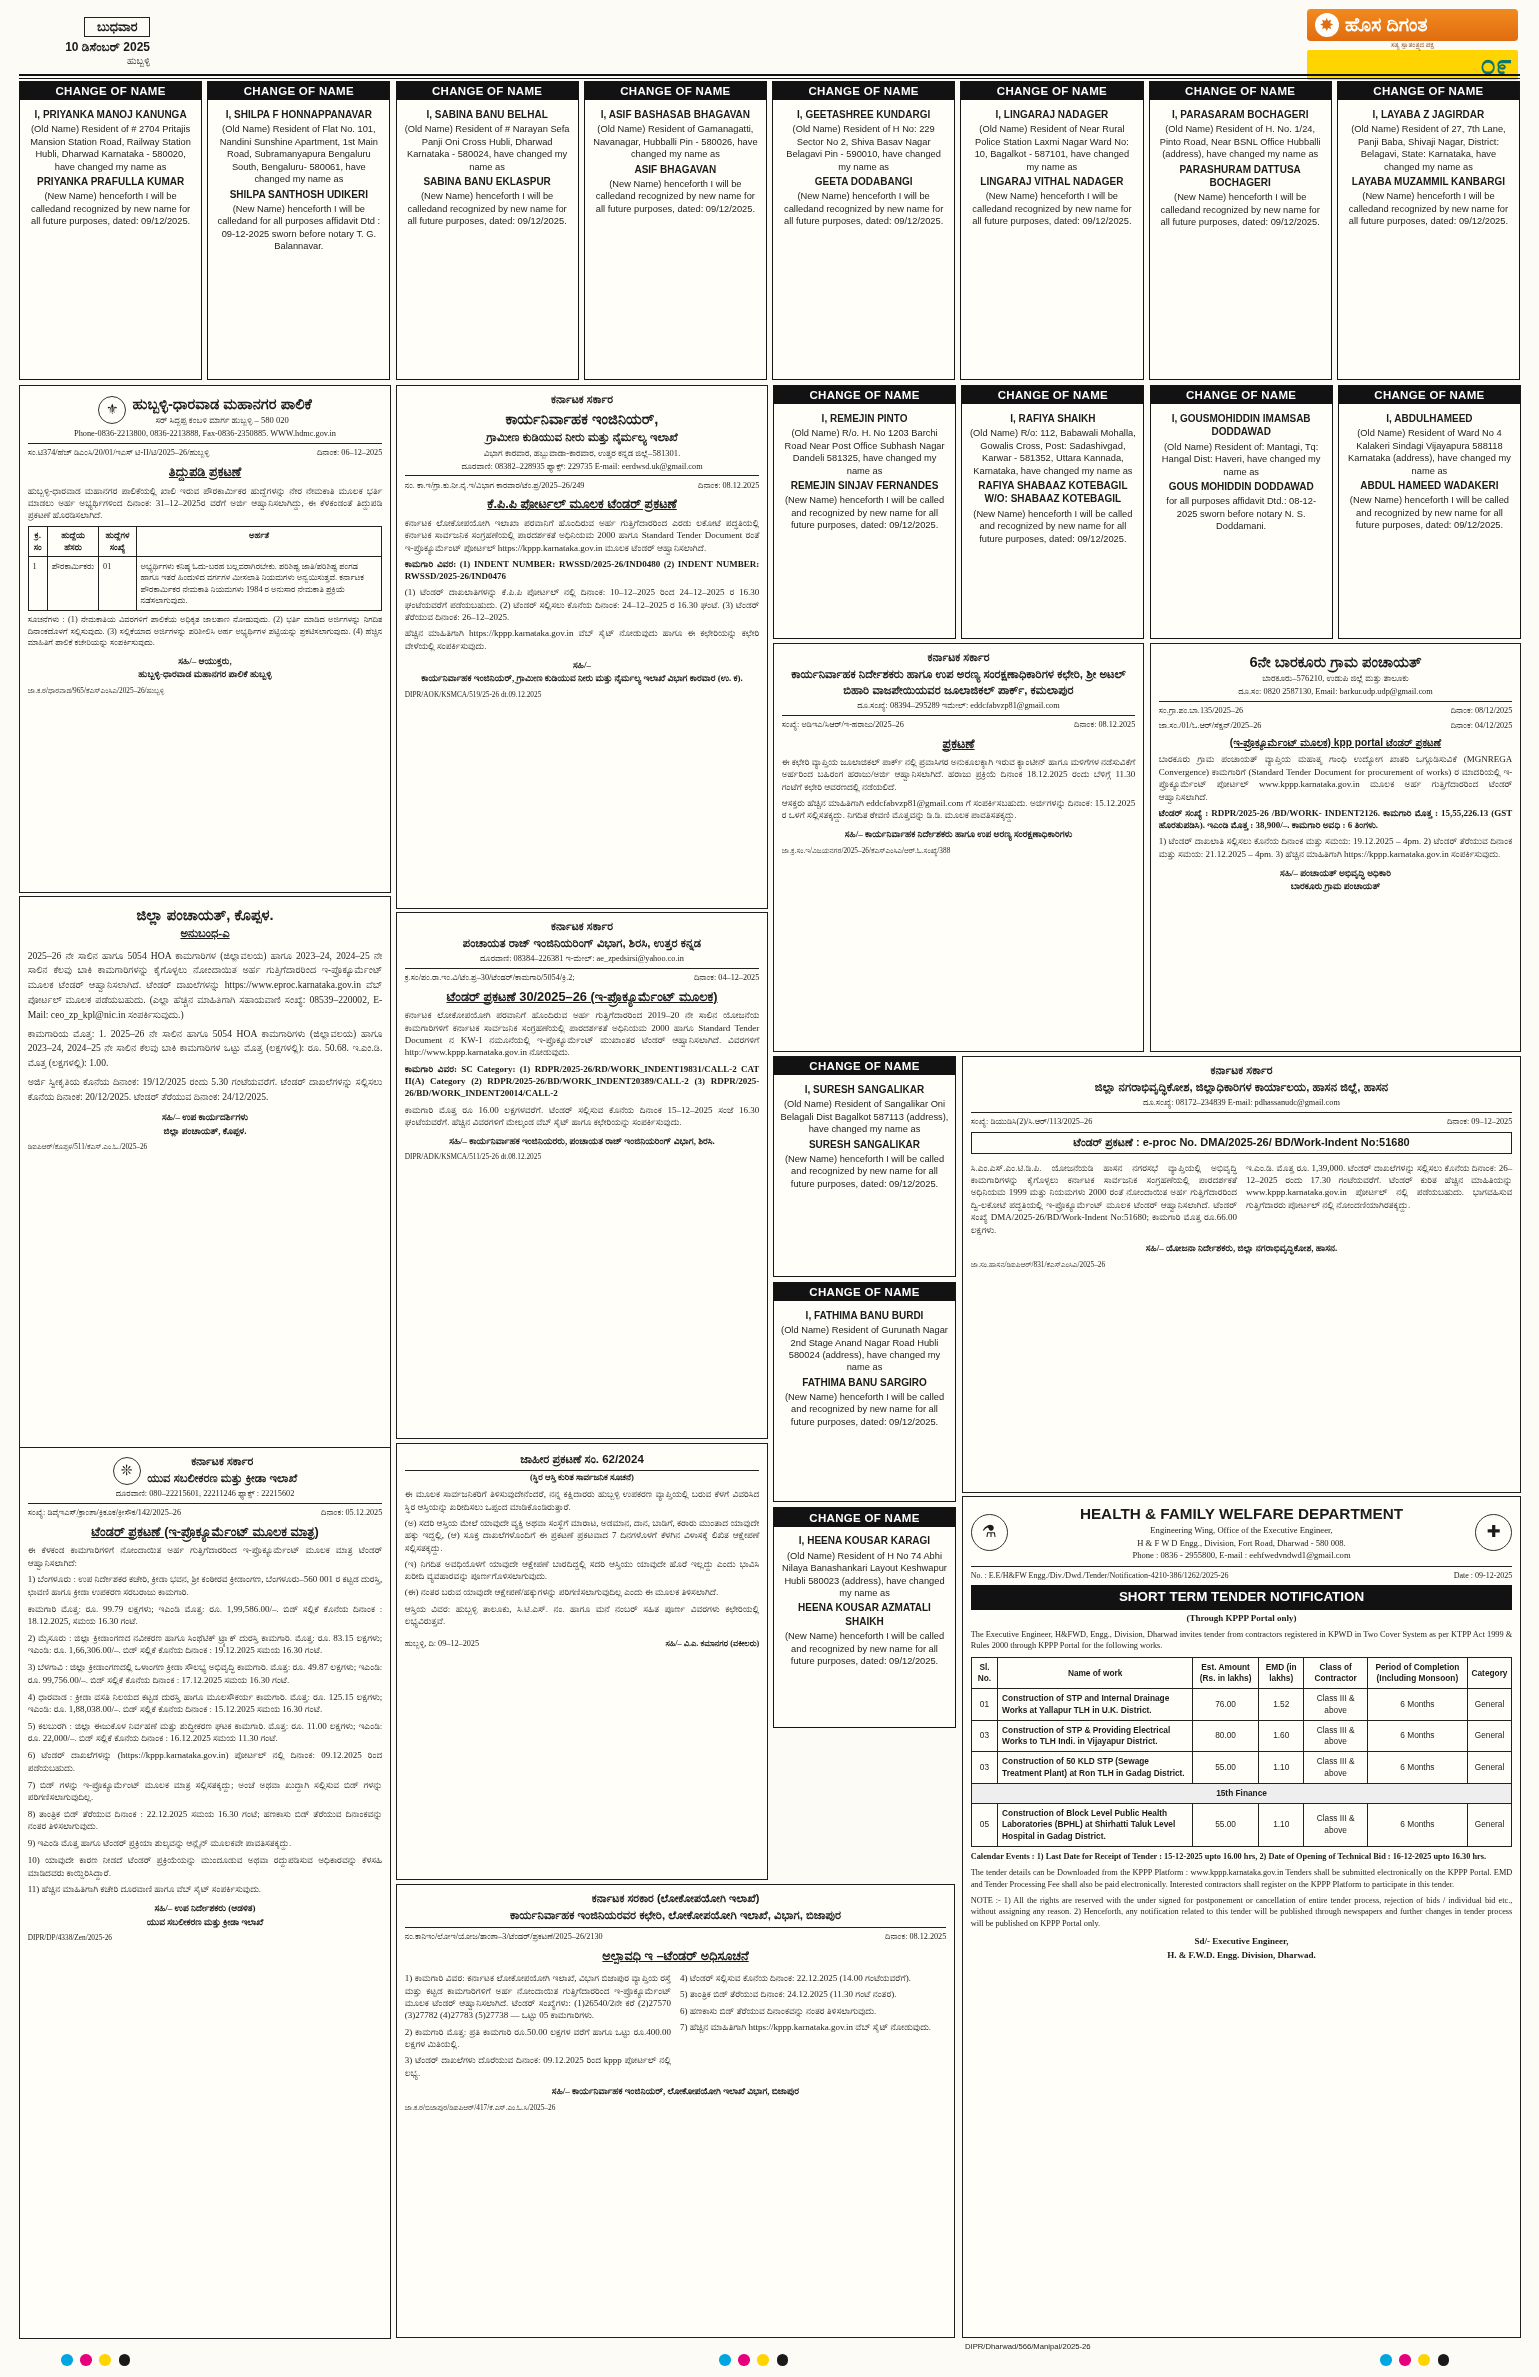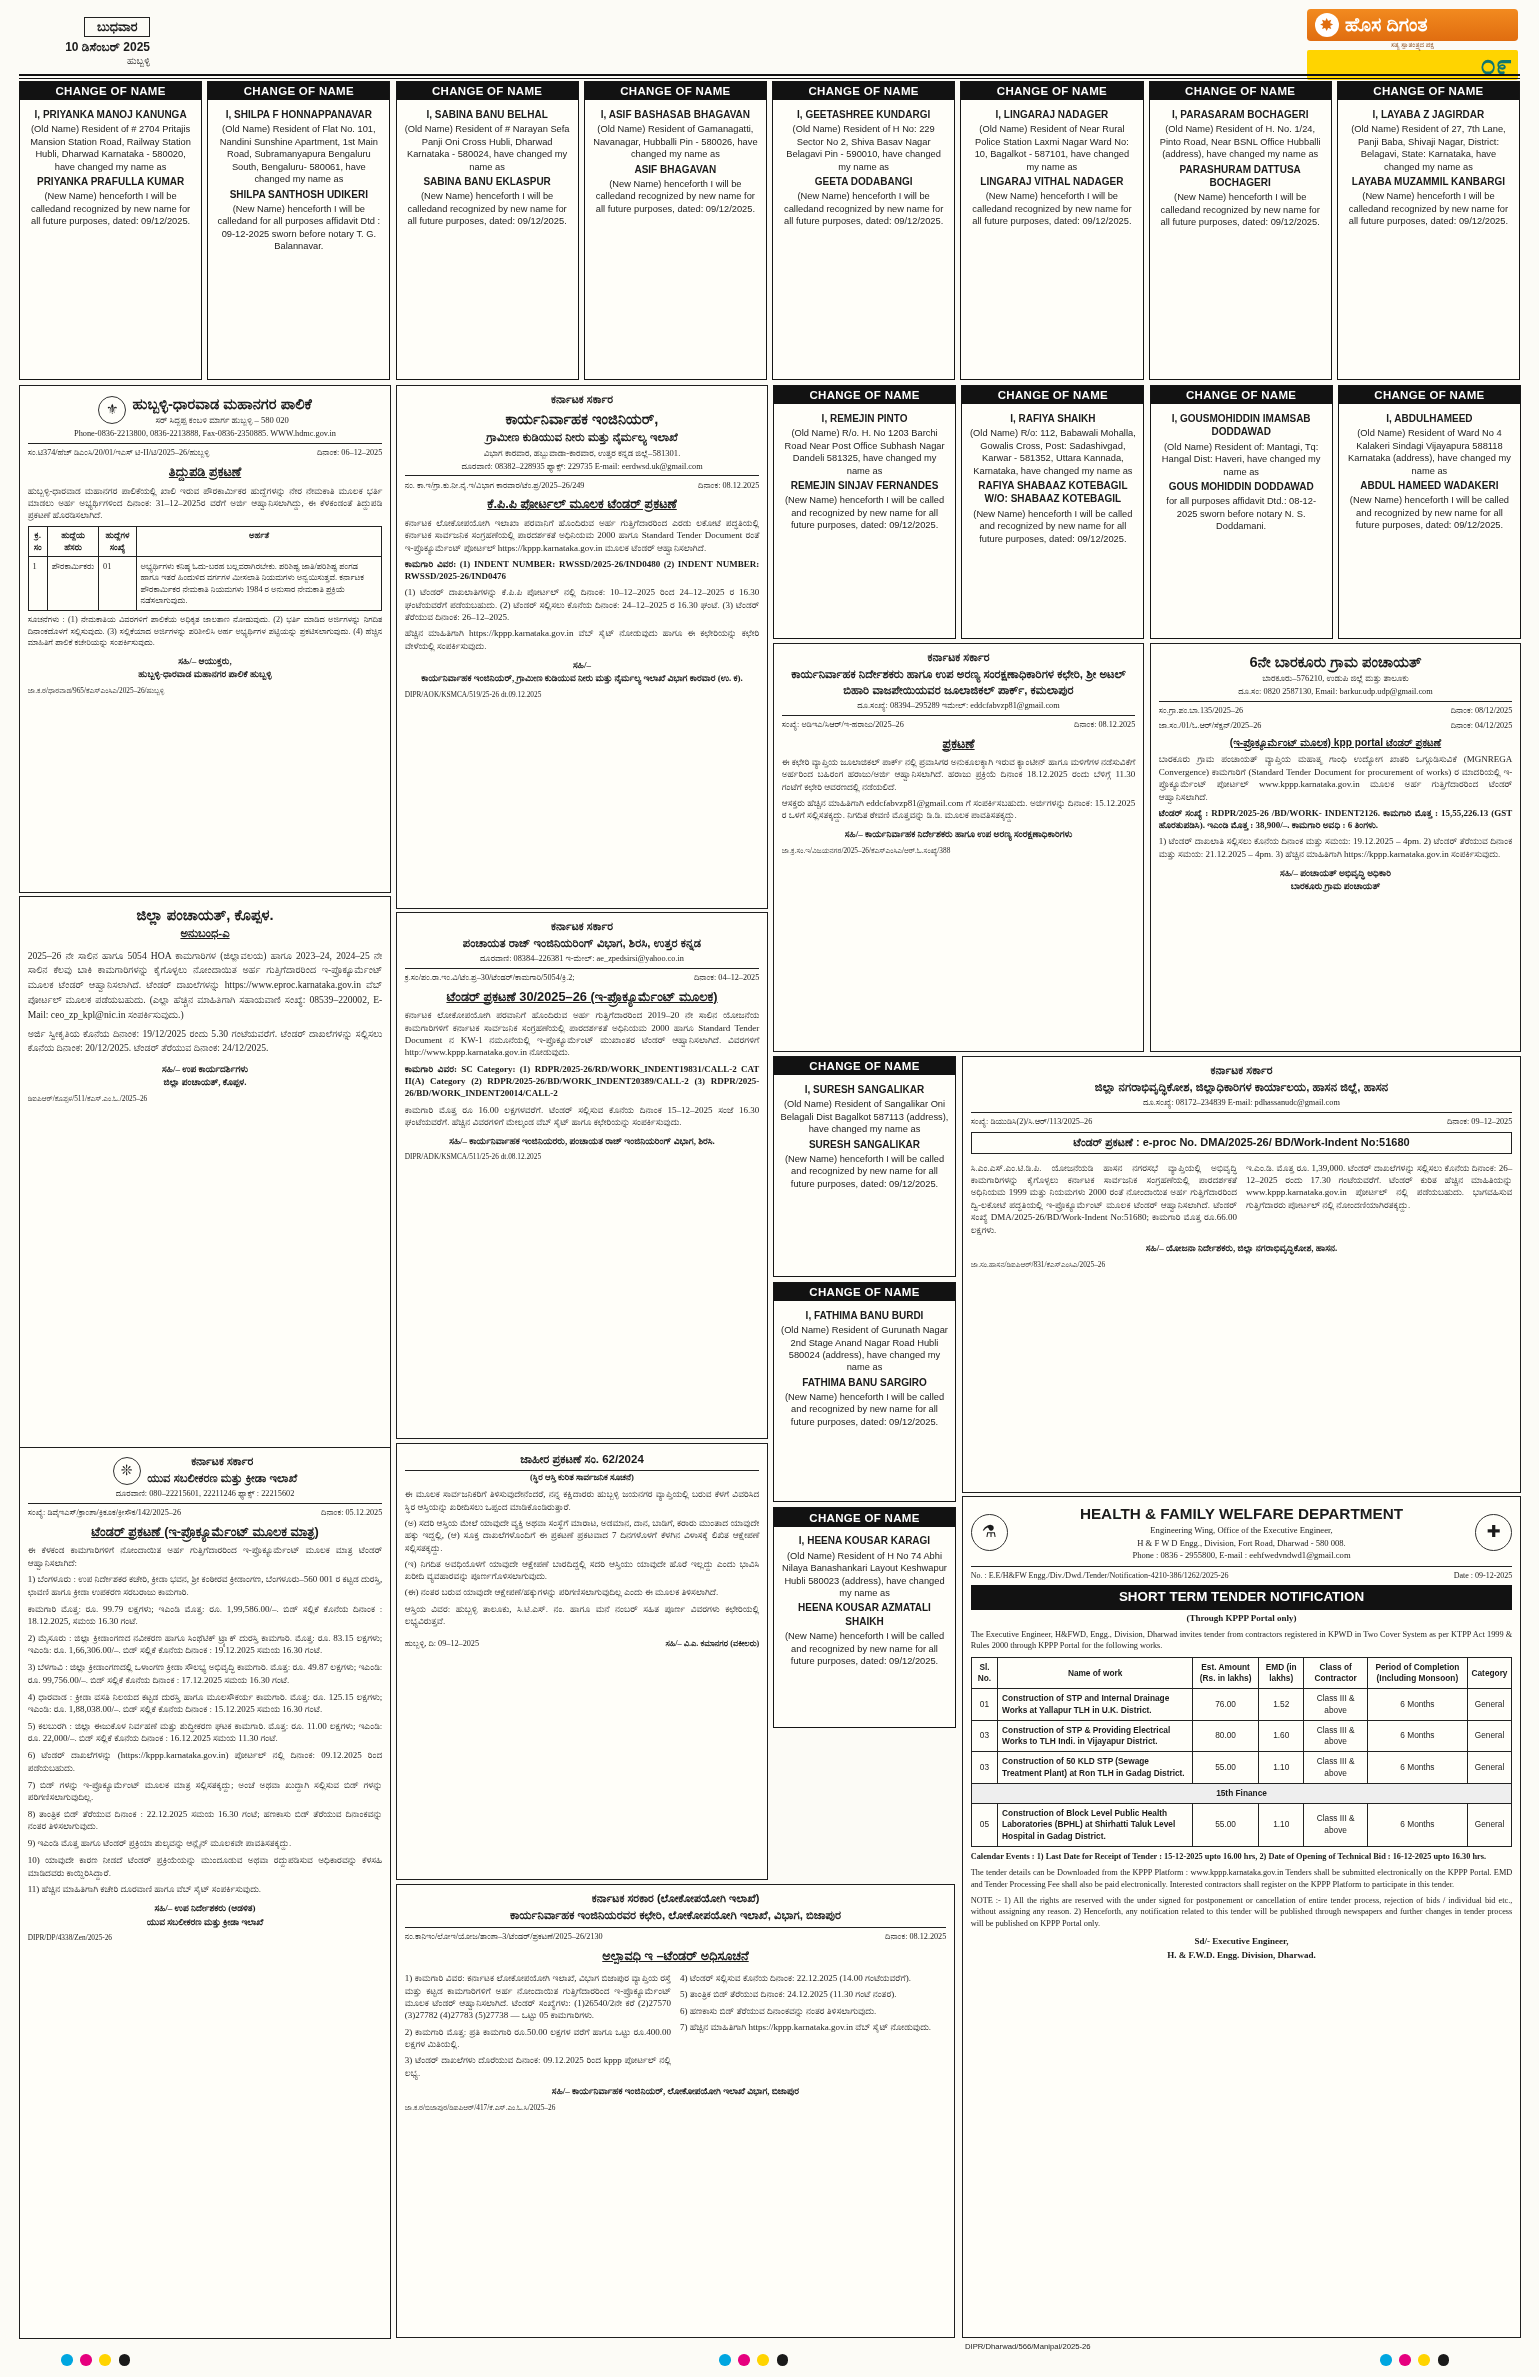--- a/index.html
+++ b/index.html
@@ -255,20 +255,21 @@
     <p class="nb-p" style="font-size:8.2px">ಸೂಚನೆಗಳು : (1) ನೇಮಕಾತಿಯ ವಿವರಗಳಿಗೆ ಪಾಲಿಕೆಯ ಅಧಿಕೃತ ಜಾಲತಾಣ ನೋಡುವುದು. (2) ಭರ್ತಿ ಮಾಡಿದ ಅರ್ಜಿಗಳನ್ನು ನಿಗದಿತ ದಿನಾಂಕದೊಳಗೆ ಸಲ್ಲಿಸುವುದು. (3) ಸಲ್ಲಿಕೆಯಾದ ಅರ್ಜಿಗಳನ್ನು ಪರಿಶೀಲಿಸಿ ಅರ್ಹ ಅಭ್ಯರ್ಥಿಗಳ ಪಟ್ಟಿಯನ್ನು ಪ್ರಕಟಿಸಲಾಗುವುದು. (4) ಹೆಚ್ಚಿನ ಮಾಹಿತಿಗೆ ಪಾಲಿಕೆ ಕಚೇರಿಯನ್ನು ಸಂಪರ್ಕಿಸುವುದು.</p>
     <div class="nb-sig">ಸಹಿ/– ಆಯುಕ್ತರು,</div>
     <div class="nb-sig" style="margin-top:1.3px">ಹುಬ್ಬಳ್ಳಿ-ಧಾರವಾಡ ಮಹಾನಗರ ಪಾಲಿಕೆ ಹುಬ್ಬಳ್ಳಿ</div>
     <div class="nb-dipr">ಜಾ.ಕ.ರ/ಧಾರವಾಡ/965/ಕೆಎಸ್ಎಂಸಿಎ/2025–26/ಹುಬ್ಬಳ್ಳಿ</div>
   </section>
 
   <section class="abs box nb" style="left:19px;top:896px;width:372px;height:583px;font-size:9.6px">
     <div class="nb-org">ಜಿಲ್ಲಾ ಪಂಚಾಯತ್, ಕೊಪ್ಪಳ.</div>
     <div class="nb-org-sm" style="text-decoration:underline">ಅನುಬಂಧ-ಎ</div>
     <p class="nb-p" style="margin-top:6.4px;line-height:1.55">2025–26 ನೇ ಸಾಲಿನ ಹಾಗೂ 5054 HOA ಕಾಮಗಾರಿಗಳ (ಜಿಲ್ಲಾವಲಯ) ಹಾಗೂ 2023–24, 2024–25 ನೇ ಸಾಲಿನ ಕೆಲವು ಬಾಕಿ ಕಾಮಗಾರಿಗಳನ್ನು ಕೈಗೊಳ್ಳಲು ನೋಂದಾಯಿತ ಅರ್ಹ ಗುತ್ತಿಗೆದಾರರಿಂದ ಇ-ಪ್ರೊಕ್ಯೂರ್ಮೆಂಟ್ ಮೂಲಕ ಟೆಂಡರ್ ಆಹ್ವಾನಿಸಲಾಗಿದೆ. ಟೆಂಡರ್ ದಾಖಲೆಗಳನ್ನು https://www.eproc.karnataka.gov.in ವೆಬ್ ಪೋರ್ಟಲ್ ಮೂಲಕ ಪಡೆಯಬಹುದು. (ಎಲ್ಲಾ ಹೆಚ್ಚಿನ ಮಾಹಿತಿಗಾಗಿ ಸಹಾಯವಾಣಿ ಸಂಖ್ಯೆ: 08539–220002, E-Mail: ceo_zp_kpl@nic.in ಸಂಪರ್ಕಿಸುವುದು.)</p>
+    <p class="nb-p" style="line-height:1.55">ಕಾಮಗಾರಿಯ ಮೊತ್ತ: 1. 2025–26 ನೇ ಸಾಲಿನ ಹಾಗೂ 5054 HOA ಕಾಮಗಾರಿಗಳು (ಜಿಲ್ಲಾವಲಯ) ಹಾಗೂ 2023–24, 2024–25 ನೇ ಸಾಲಿನ ಕೆಲವು ಬಾಕಿ ಕಾಮಗಾರಿಗಳ ಒಟ್ಟು ಮೊತ್ತ (ಲಕ್ಷಗಳಲ್ಲಿ): ರೂ. 50.68. ಇ.ಎಂ.ಡಿ. ಮೊತ್ತ (ಲಕ್ಷಗಳಲ್ಲಿ): 1.00.</p>
     <p class="nb-p" style="line-height:1.55">ಅರ್ಜಿ ಸ್ವೀಕೃತಿಯ ಕೊನೆಯ ದಿನಾಂಕ: 19/12/2025 ರಂದು 5.30 ಗಂಟೆಯವರೆಗೆ. ಟೆಂಡರ್ ದಾಖಲೆಗಳನ್ನು ಸಲ್ಲಿಸಲು ಕೊನೆಯ ದಿನಾಂಕ: 20/12/2025. ಟೆಂಡರ್ ತೆರೆಯುವ ದಿನಾಂಕ: 24/12/2025.</p>
     <div class="nb-sig">ಸಹಿ/– ಉಪ ಕಾರ್ಯದರ್ಶಿಗಳು</div>
     <div class="nb-sig" style="margin-top:1.3px">ಜಿಲ್ಲಾ ಪಂಚಾಯತ್, ಕೊಪ್ಪಳ.</div>
     <div class="nb-dipr">ಡಿಐಪಿಆರ್/ಕೊಪ್ಪಳ/511/ಕೆಎಸ್.ಎಂ.ಓ./2025–26</div>
   </section>
 
   <section class="abs box nb" style="left:19px;top:1447px;width:372px;height:892px">
     <div class="hdr-flex">
       <span class="logo-dot">❊</span>
       <div>
@@ -335,21 +336,21 @@
     <p class="nb-p">ಕರ್ನಾಟಕ ಲೋಕೋಪಯೋಗಿ ಪರವಾನಿಗೆ ಹೊಂದಿರುವ ಅರ್ಹ ಗುತ್ತಿಗೆದಾರರಿಂದ 2019–20 ನೇ ಸಾಲಿನ ಯೋಜನೆಯ ಕಾಮಗಾರಿಗಳಿಗೆ ಕರ್ನಾಟಕ ಸಾರ್ವಜನಿಕ ಸಂಗ್ರಹಣೆಯಲ್ಲಿ ಪಾರದರ್ಶಕತೆ ಅಧಿನಿಯಮ 2000 ಹಾಗೂ Standard Tender Document ನ KW-1 ನಮೂನೆಯಲ್ಲಿ ಇ-ಪ್ರೊಕ್ಯೂರ್ಮೆಂಟ್ ಮುಖಾಂತರ ಟೆಂಡರ್ ಆಹ್ವಾನಿಸಲಾಗಿದೆ. ವಿವರಗಳಿಗೆ http://www.kppp.karnataka.gov.in ನೋಡುವುದು.</p>
     <p class="nb-p" style="font-weight:bold">ಕಾಮಗಾರಿ ವಿವರ: SC Category: (1) RDPR/2025-26/RD/WORK_INDENT19831/CALL-2 CAT II(A) Category (2) RDPR/2025-26/BD/WORK_INDENT20389/CALL-2 (3) RDPR/2025-26/BD/WORK_INDENT20014/CALL-2</p>
     <p class="nb-p">ಕಾಮಗಾರಿ ಮೊತ್ತ ರೂ 16.00 ಲಕ್ಷಗಳವರೆಗೆ. ಟೆಂಡರ್ ಸಲ್ಲಿಸುವ ಕೊನೆಯ ದಿನಾಂಕ 15–12–2025 ಸಂಜೆ 16.30 ಘಂಟೆಯವರೆಗೆ. ಹೆಚ್ಚಿನ ವಿವರಗಳಿಗೆ ಮೇಲ್ಕಂಡ ವೆಬ್ ಸೈಟ್ ಹಾಗೂ ಕಛೇರಿಯನ್ನು ಸಂಪರ್ಕಿಸುವುದು.</p>
     <div class="nb-sig">ಸಹಿ/– ಕಾರ್ಯನಿರ್ವಾಹಕ ಇಂಜಿನಿಯರರು, ಪಂಚಾಯತ ರಾಜ್ ಇಂಜಿನಿಯರಿಂಗ್ ವಿಭಾಗ, ಶಿರಸಿ.</div>
     <div class="nb-dipr">DIPR/ADK/KSMCA/511/25-26 dt.08.12.2025</div>
   </section>
 
   <section class="abs box nb" style="left:396px;top:1443px;width:372px;height:437px">
     <div class="nb-org-sm" style="border-bottom:1.3px solid #222;padding-bottom:2.6px">ಜಾಹೀರ ಪ್ರಕಟಣೆ ಸಂ. 62/2024</div>
     <div class="nb-addr" style="font-weight:bold">(ಸ್ಥಿರ ಆಸ್ತಿ ಕುರಿತ ಸಾರ್ವಜನಿಕ ಸೂಚನೆ)</div>
-    <p class="nb-p">ಈ ಮೂಲಕ ಸಾರ್ವಜನಿಕರಿಗೆ ತಿಳಿಸುವುದೇನೆಂದರೆ, ನನ್ನ ಕಕ್ಷಿದಾರರು ಹುಬ್ಬಳ್ಳಿ ಜಯನಗರ ವ್ಯಾಪ್ತಿಯಲ್ಲಿ ಬರುವ ಕೆಳಗೆ ವಿವರಿಸಿದ ಸ್ಥಿರ ಆಸ್ತಿಯನ್ನು ಖರೀದಿಸಲು ಒಪ್ಪಂದ ಮಾಡಿಕೊಂಡಿರುತ್ತಾರೆ.</p>
+    <p class="nb-p">ಈ ಮೂಲಕ ಸಾರ್ವಜನಿಕರಿಗೆ ತಿಳಿಸುವುದೇನೆಂದರೆ, ನನ್ನ ಕಕ್ಷಿದಾರರು ಹುಬ್ಬಳ್ಳಿ ಉಪಕರಣ ವ್ಯಾಪ್ತಿಯಲ್ಲಿ ಬರುವ ಕೆಳಗೆ ವಿವರಿಸಿದ ಸ್ಥಿರ ಆಸ್ತಿಯನ್ನು ಖರೀದಿಸಲು ಒಪ್ಪಂದ ಮಾಡಿಕೊಂಡಿರುತ್ತಾರೆ.</p>
     <p class="nb-p">(ಅ) ಸದರಿ ಆಸ್ತಿಯ ಮೇಲೆ ಯಾವುದೇ ವ್ಯಕ್ತಿ ಅಥವಾ ಸಂಸ್ಥೆಗೆ ಮಾರಾಟ, ಅಡಮಾನ, ದಾನ, ಬಾಡಿಗೆ, ಕರಾರು ಮುಂತಾದ ಯಾವುದೇ ಹಕ್ಕು ಇದ್ದಲ್ಲಿ, (ಆ) ಸೂಕ್ತ ದಾಖಲೆಗಳೊಂದಿಗೆ ಈ ಪ್ರಕಟಣೆ ಪ್ರಕಟವಾದ 7 ದಿನಗಳೊಳಗೆ ಕೆಳಗಿನ ವಿಳಾಸಕ್ಕೆ ಲಿಖಿತ ಆಕ್ಷೇಪಣೆ ಸಲ್ಲಿಸತಕ್ಕದ್ದು.</p>
     <p class="nb-p">(ಇ) ನಿಗದಿತ ಅವಧಿಯೊಳಗೆ ಯಾವುದೇ ಆಕ್ಷೇಪಣೆ ಬಾರದಿದ್ದಲ್ಲಿ ಸದರಿ ಆಸ್ತಿಯು ಯಾವುದೇ ಹೊರೆ ಇಲ್ಲದ್ದು ಎಂದು ಭಾವಿಸಿ ಖರೀದಿ ವ್ಯವಹಾರವನ್ನು ಪೂರ್ಣಗೊಳಿಸಲಾಗುವುದು.</p>
     <p class="nb-p">(ಈ) ನಂತರ ಬರುವ ಯಾವುದೇ ಆಕ್ಷೇಪಣೆ/ಹಕ್ಕುಗಳನ್ನು ಪರಿಗಣಿಸಲಾಗುವುದಿಲ್ಲ ಎಂದು ಈ ಮೂಲಕ ತಿಳಿಸಲಾಗಿದೆ.</p>
     <p class="nb-p">ಆಸ್ತಿಯ ವಿವರ: ಹುಬ್ಬಳ್ಳಿ ತಾಲೂಕು, ಸಿ.ಟಿ.ಎಸ್. ನಂ. ಹಾಗೂ ಮನೆ ನಂಬರ್ ಸಹಿತ ಪೂರ್ಣ ವಿವರಗಳು ಕಛೇರಿಯಲ್ಲಿ ಲಭ್ಯವಿರುತ್ತವೆ.</p>
     <div class="nb-ref" style="margin-top:10.2px">
       <span>ಹುಬ್ಬಳ್ಳಿ, ದಿ: 09–12–2025</span>
       <span style="font-weight:bold">ಸಹಿ/– ವಿ.ಎ. ಕಮಾನಗರ (ವಕೀಲರು)</span>
     </div>
   </section>
 

